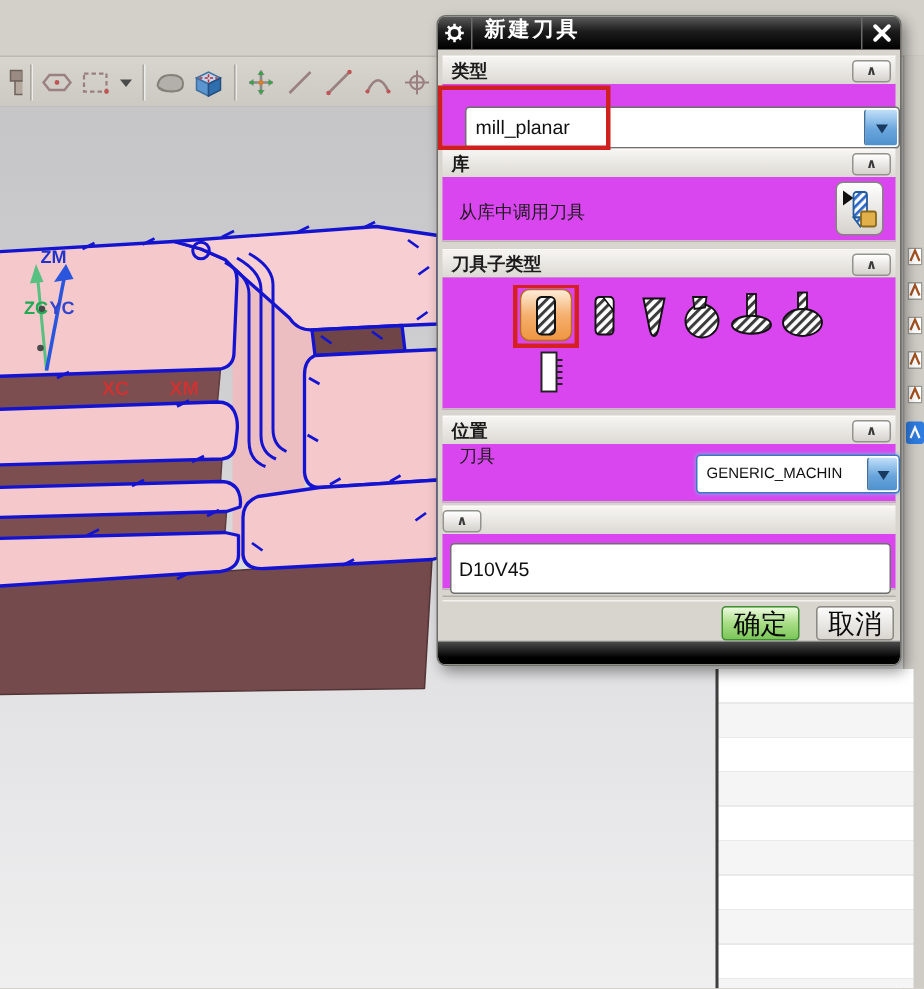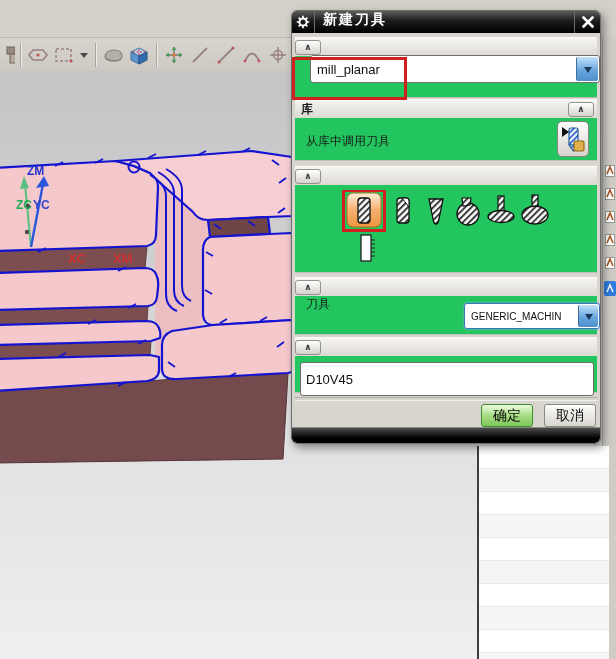--- a/index.html
+++ b/index.html
@@ -29,33 +29,33 @@
     border-radius:6px;box-shadow:3px 4px 9px rgba(0,0,0,.4);box-sizing:border-box;overflow:hidden;}
   #dlg-title{position:absolute;left:0;top:0;width:100%;height:22px;background:linear-gradient(#5c5c5c,#1c1c1c 45%,#000);display:flex;}
   #dlg-title .gear-box{width:22px;height:22px;display:flex;align-items:center;justify-content:center;border-right:1px solid #6a6a6a;}
   #dlg-title .t-text{color:#fff;font-weight:bold;font-size:14px;margin-left:8px;letter-spacing:2px;flex:1;}
   #dlg-title .close-box{width:25px;height:22px;display:flex;align-items:center;justify-content:center;border-left:1px solid #6a6a6a;}
 
   .sec-hdr{position:absolute;left:3px;right:3px;height:18px;background:linear-gradient(#f6f5f2,#dcd9d3);border-top:1px solid #fcfbf9;border-bottom:1px solid #b1aea8;display:flex;align-items:center;}
   .sec-hdr .lbl{font-size:12px;font-weight:bold;color:#1b1b1b;margin-left:6px;flex:1;}
   .col-btn{width:24px;height:13px;margin-right:3px;background:linear-gradient(#ffffff,#d5d2cc);border:1px solid #93938d;border-radius:3px;
     font-size:9px;font-weight:bold;color:#3a3a3a;display:flex;align-items:center;justify-content:center;line-height:1;}
-  .group{position:absolute;left:3px;right:3px;background:#22c55e;border-bottom:1px solid #c2bfb9;}
+  .group{position:absolute;left:3px;right:3px;background:#d946ef;border-bottom:1px solid #c2bfb9;}
 
   .combo{position:absolute;background:#fff;border:1px solid #6f6f6f;border-radius:3px;}
   .combo .cv{position:absolute;left:6px;top:50%;transform:translateY(-50%);font-size:13px;color:#101010;white-space:nowrap;}
   .combo .arrow-btn{position:absolute;right:1px;top:1px;bottom:1px;width:21px;border-radius:2px;background:linear-gradient(#c3e1fa,#6aa6dd 55%,#4e90cc);border-left:1px solid #3f6f9e;display:flex;align-items:center;justify-content:center;}
   .combo .arr{width:0;height:0;border:4.5px solid transparent;border-top:6px solid #173a5e;margin-top:6px;}
 
   .red-box{position:absolute;border:3px solid #cf1f1f;z-index:30;pointer-events:none;}
 
   .txt-input{position:absolute;background:#fff;border:1px solid #6f6f6f;border-radius:3px;font-size:13px;color:#101010;
     font-family:"Liberation Sans","DejaVu Sans",sans-serif;padding:16px 5px;box-sizing:border-box;outline:none;}
 
-  .btn{position:absolute;width:50px;height:21px;border-radius:3px;font-size:14px;color:#0a0a0a;display:flex;align-items:center;justify-content:center;}
+  .btn{position:absolute;width:50px;height:21px;border-radius:3px;font-size:18px;color:#0a0a0a;display:flex;align-items:center;justify-content:center;}
   #btn-ok{background:linear-gradient(#ecfbdf,#a8dd85 50%,#7cc65a);border:1px solid #3f8f2f;}
   #btn-cancel{background:linear-gradient(#fcfcfb,#d9d6d0);border:1px solid #8a8a84;text-align:right;}
   #dlg-bottom{position:absolute;left:0;right:0;bottom:0;height:15px;background:linear-gradient(#4a4a4a,#000 70%);border-top:1px solid #8a8a8a;border-radius:0 0 5px 5px;}
   .lib-btn{position:absolute;width:30px;height:34px;background:linear-gradient(#fefefe,#d6d3cd);border:1px solid #85857f;border-radius:5px;display:flex;align-items:center;justify-content:center;}
   .small-lbl{font-size:12px;color:#1b1b1b;}
 </style>
 </head>
 <body>
 
 <div id="app">
@@ -274,24 +274,25 @@
       </span>
       <span class="t-text">新建刀具</span>
       <span class="close-box">
         <svg width="12" height="12">
             <path d="M1.5,1.5 L10.5,10.5 M10.5,1.5 L1.5,10.5" stroke="#fff" stroke-width="2.6" stroke-linecap="round"></path>
           </svg>
       </span>
     </div>
 
     <div class="sec-hdr" style="top:26px">
+      <span class="lbl">类型</span>
       <span class="col-btn">∧</span>
     </div>
     <div class="group" style="top:45px;height:41px"></div>
-    <div class="combo" style="left:18px;top:44px;width:288px;height:26px">
+    <div class="combo" style="left:18px;top:60px;width:288px;height:26px">
       <span class="cv">mill_planar</span>
       <span class="arrow-btn">
           <span class="arr"></span>
         </span>
     </div>
     <div class="red-box" style="left:0px;top:46px;width:109px;height:37px"></div>
 
     <div class="sec-hdr" style="top:88px">
       <span class="lbl">库</span>
       <span class="col-btn">∧</span>
@@ -308,20 +309,21 @@
           </defs>
           <path d="M2,3 l7,5 -7,5 z" fill="#111"></path>
           <rect x="9" y="4" width="9" height="17" rx="2" fill="url(#hatb)" stroke="#235a9a" stroke-width="1.2"></rect>
           <path d="M9,21 h9 l-4.5,6 z" fill="url(#hatb)" stroke="#235a9a" stroke-width="1.2"></path>
           <rect x="14" y="17" width="10" height="10" rx="1.5" fill="#e2b04a" stroke="#8a6a1a" stroke-width="1.2"></rect>
         </svg>
       </span>
     </div>
 
     <div class="sec-hdr" style="top:155px">
+      <span class="lbl">刀具子类型</span>
       <span class="col-btn">∧</span>
     </div>
     <div class="group" style="top:174px;height:87px">
       <svg style="position:absolute;left:46px;top:5px" width="212" height="78">
         <defs>
           <linearGradient id="selgrad" x1="0" y1="0" x2="0" y2="1">
             <stop offset="0" stop-color="#fdeeda"></stop>
               <stop offset="0.5" stop-color="#f5b070"></stop>
               <stop offset="1" stop-color="#ef9540"></stop>
           </linearGradient>
@@ -355,20 +357,21 @@
           <ellipse cx="194" cy="25" rx="13" ry="9" fill="url(#hat)" stroke="#111" stroke-width="1.3"></ellipse>
         </g>
         <g>
           <rect x="20" y="45" width="10" height="26" fill="#fff" stroke="#222" stroke-width="1.3"></rect>
           <path d="M30,50 h4 M30,54 h4 M30,58 h4 M30,62 h4 M30,66 h4" stroke="#222" stroke-width="1.2"></path>
         </g>
       </svg>
     </div>
 
     <div class="sec-hdr" style="top:266px">
+      <span class="lbl">位置</span>
       <span class="col-btn">∧</span>
     </div>
     <div class="group" style="top:285px;height:38px">
       <span class="small-lbl" style="position:absolute;left:11px;top:0">刀具</span>
     </div>
     <div class="combo" style="left:172px;top:292px;width:134px;height:24px;border-color:#3a78c2;box-shadow:0 0 3px #7fb0e8">
       <span class="cv" style="font-size:10px">GENERIC_MACHIN</span>
       <span class="arrow-btn" style="width:19px">
           <span class="arr"></span>
         </span>

